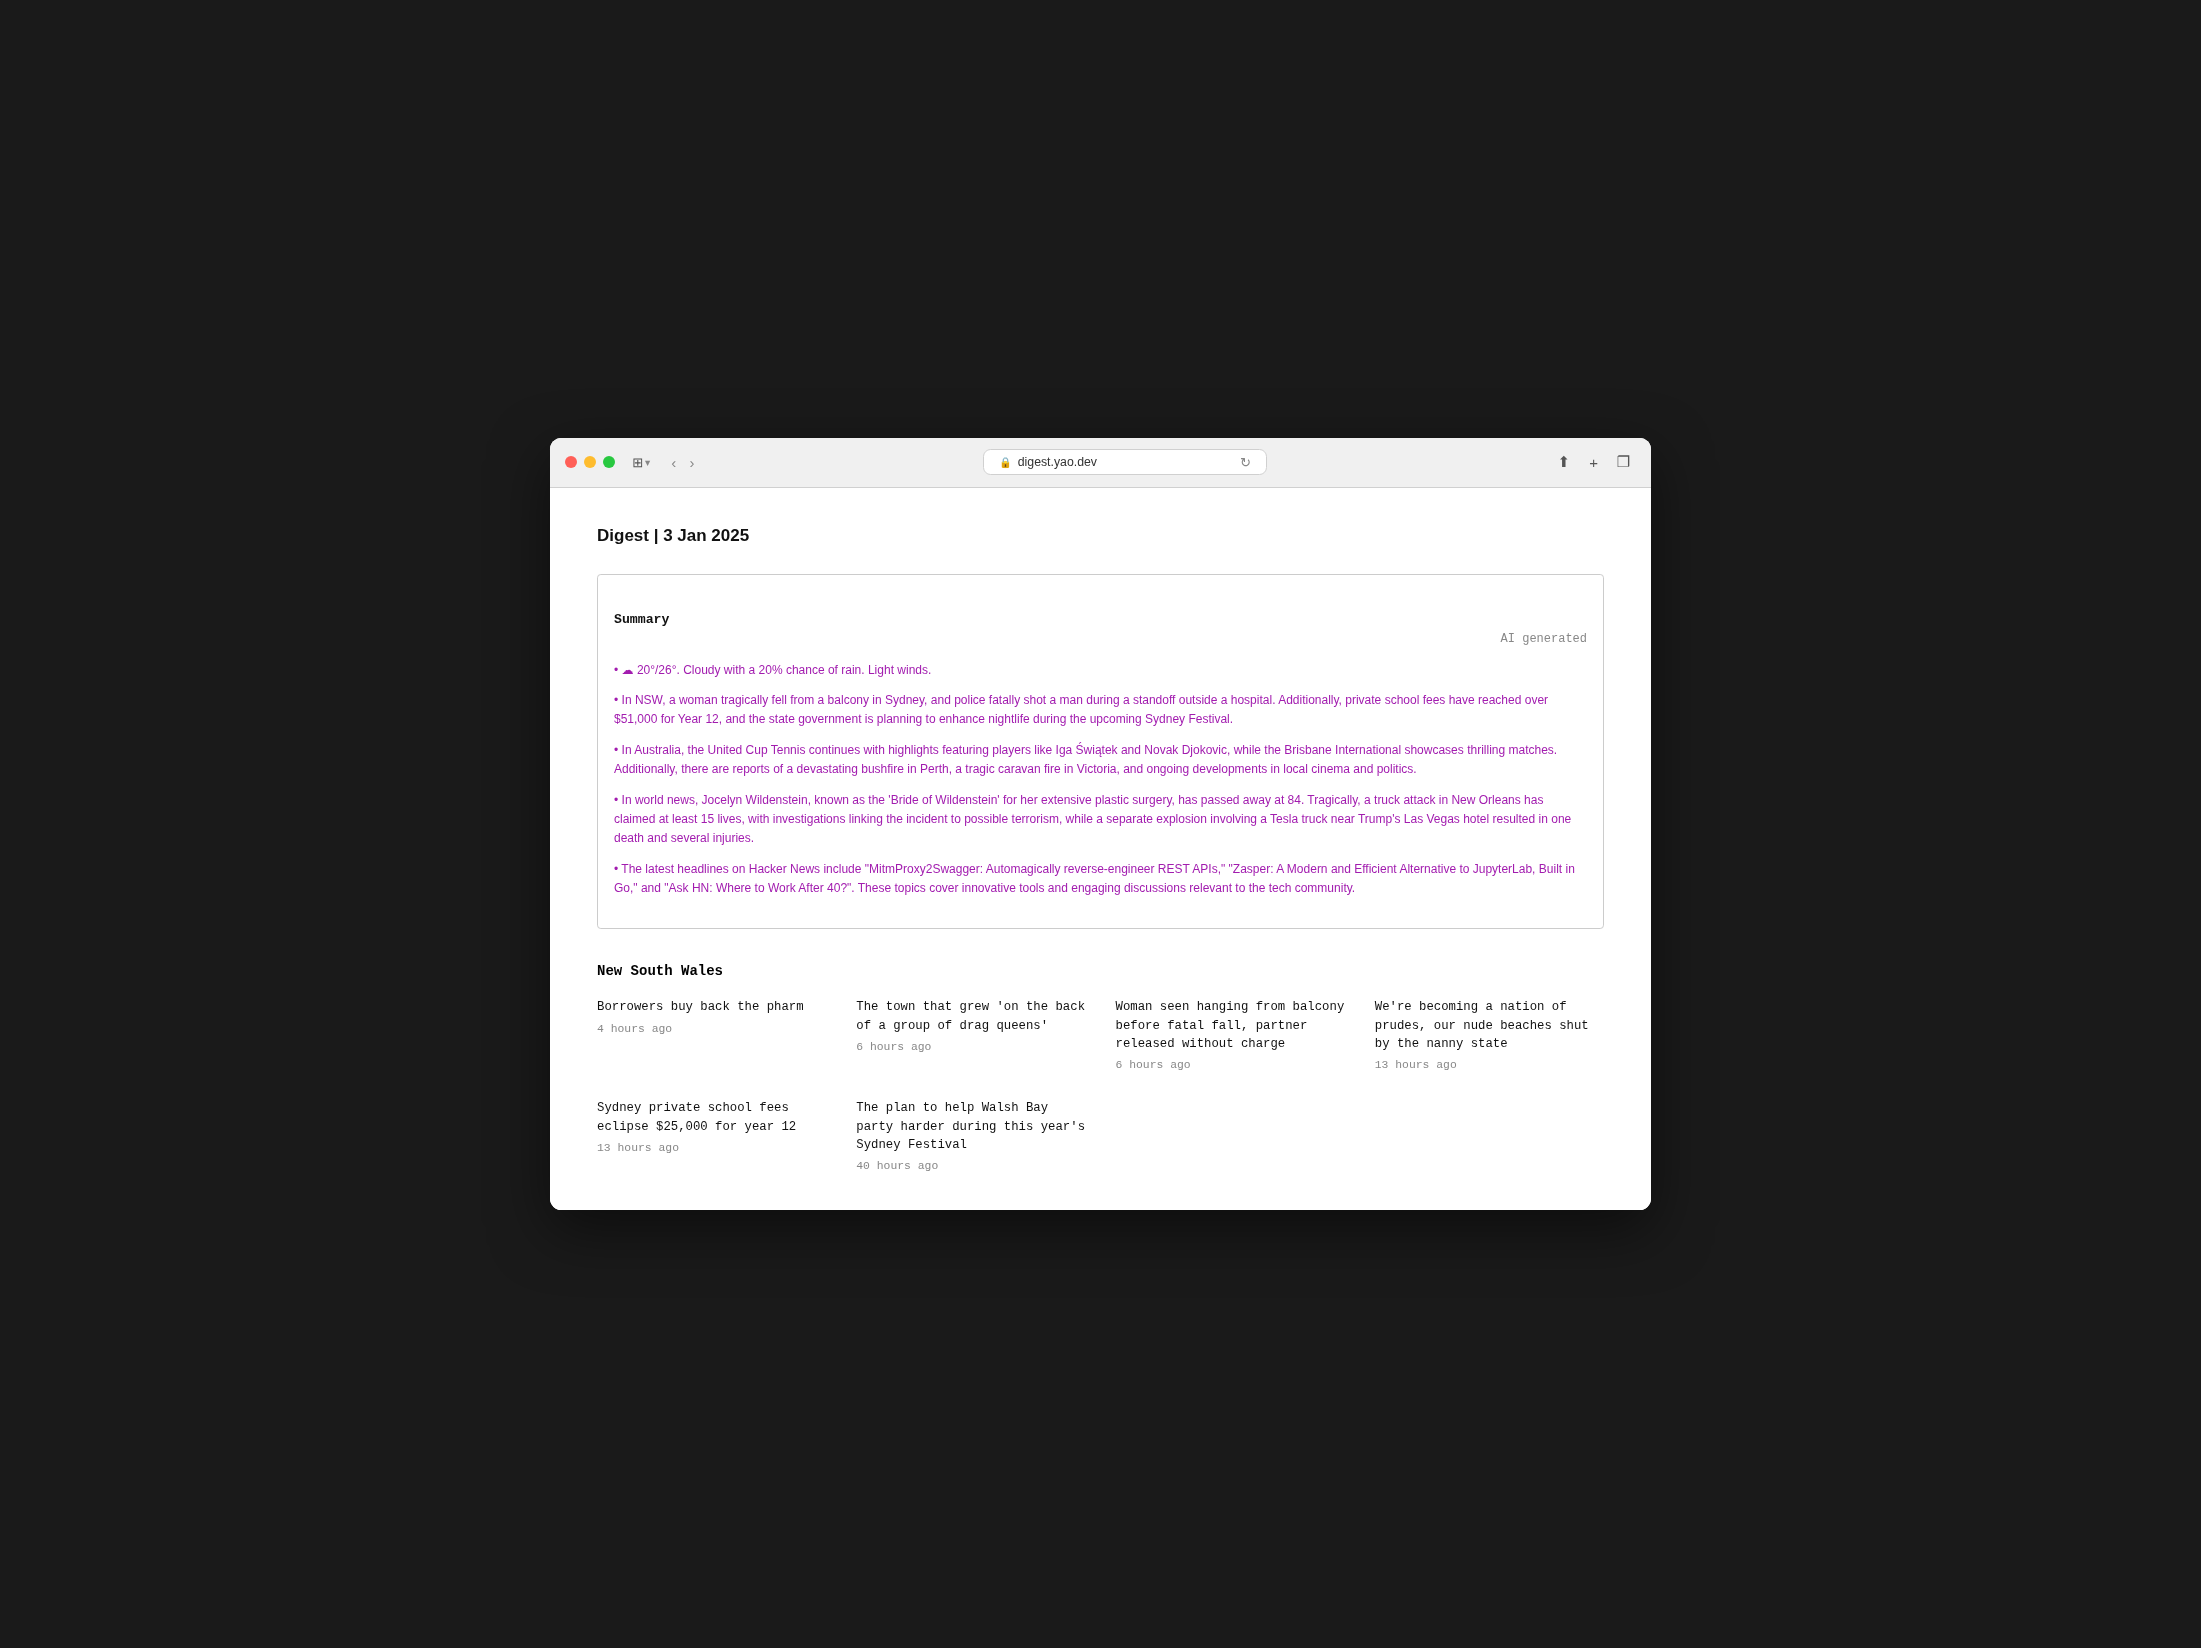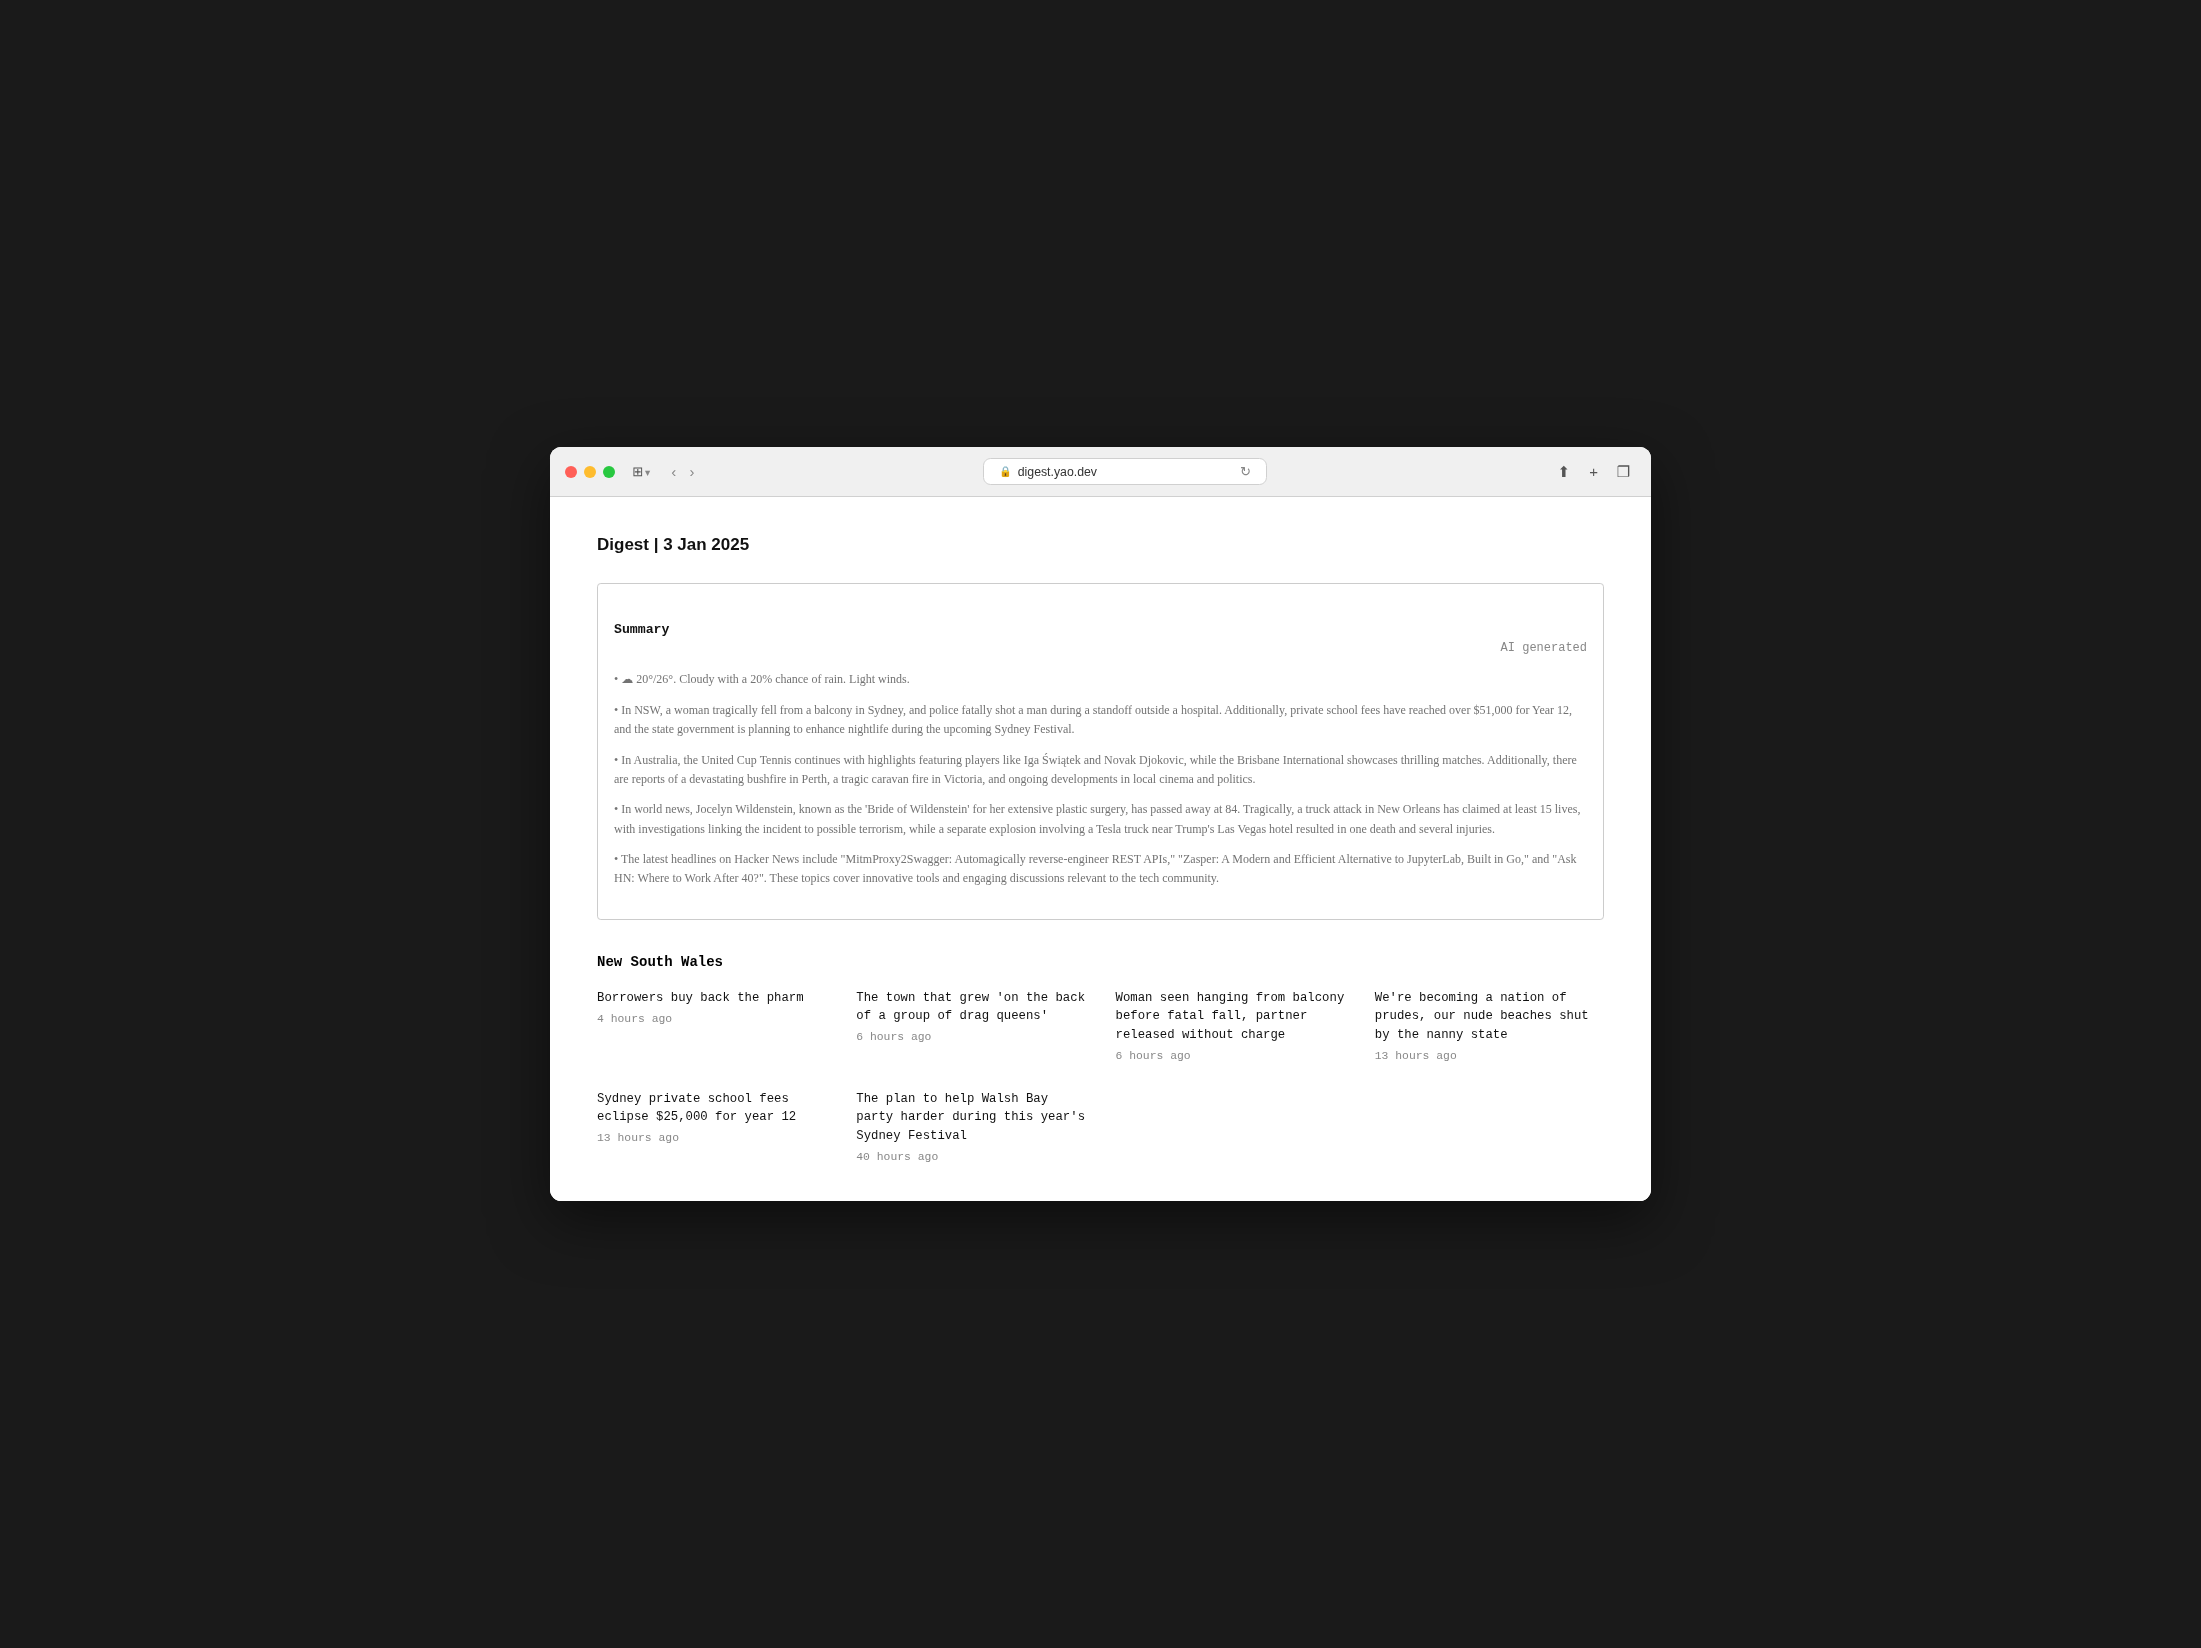--- a/index.html
+++ b/index.html
@@ -157,24 +157,24 @@
       font-size: 12px;
       color: #888;
       margin-top: 38px;
     }
 
     .summary-bullets {
       list-style: none;
     }
 
     .summary-bullets li {
-      font-family: Liberation Serif, serif;
+      font-family: Liberation Sans, sans-serif;
       font-size: 12px;
       line-height: 1.6;
-      color: #737373;
+      color: #a21caf;
       margin-bottom: 11.4px;
       padding-left: 0;
     }
 
     .summary-bullets li::before {
       content: '• ';
     }
 
     
     .section-title {

